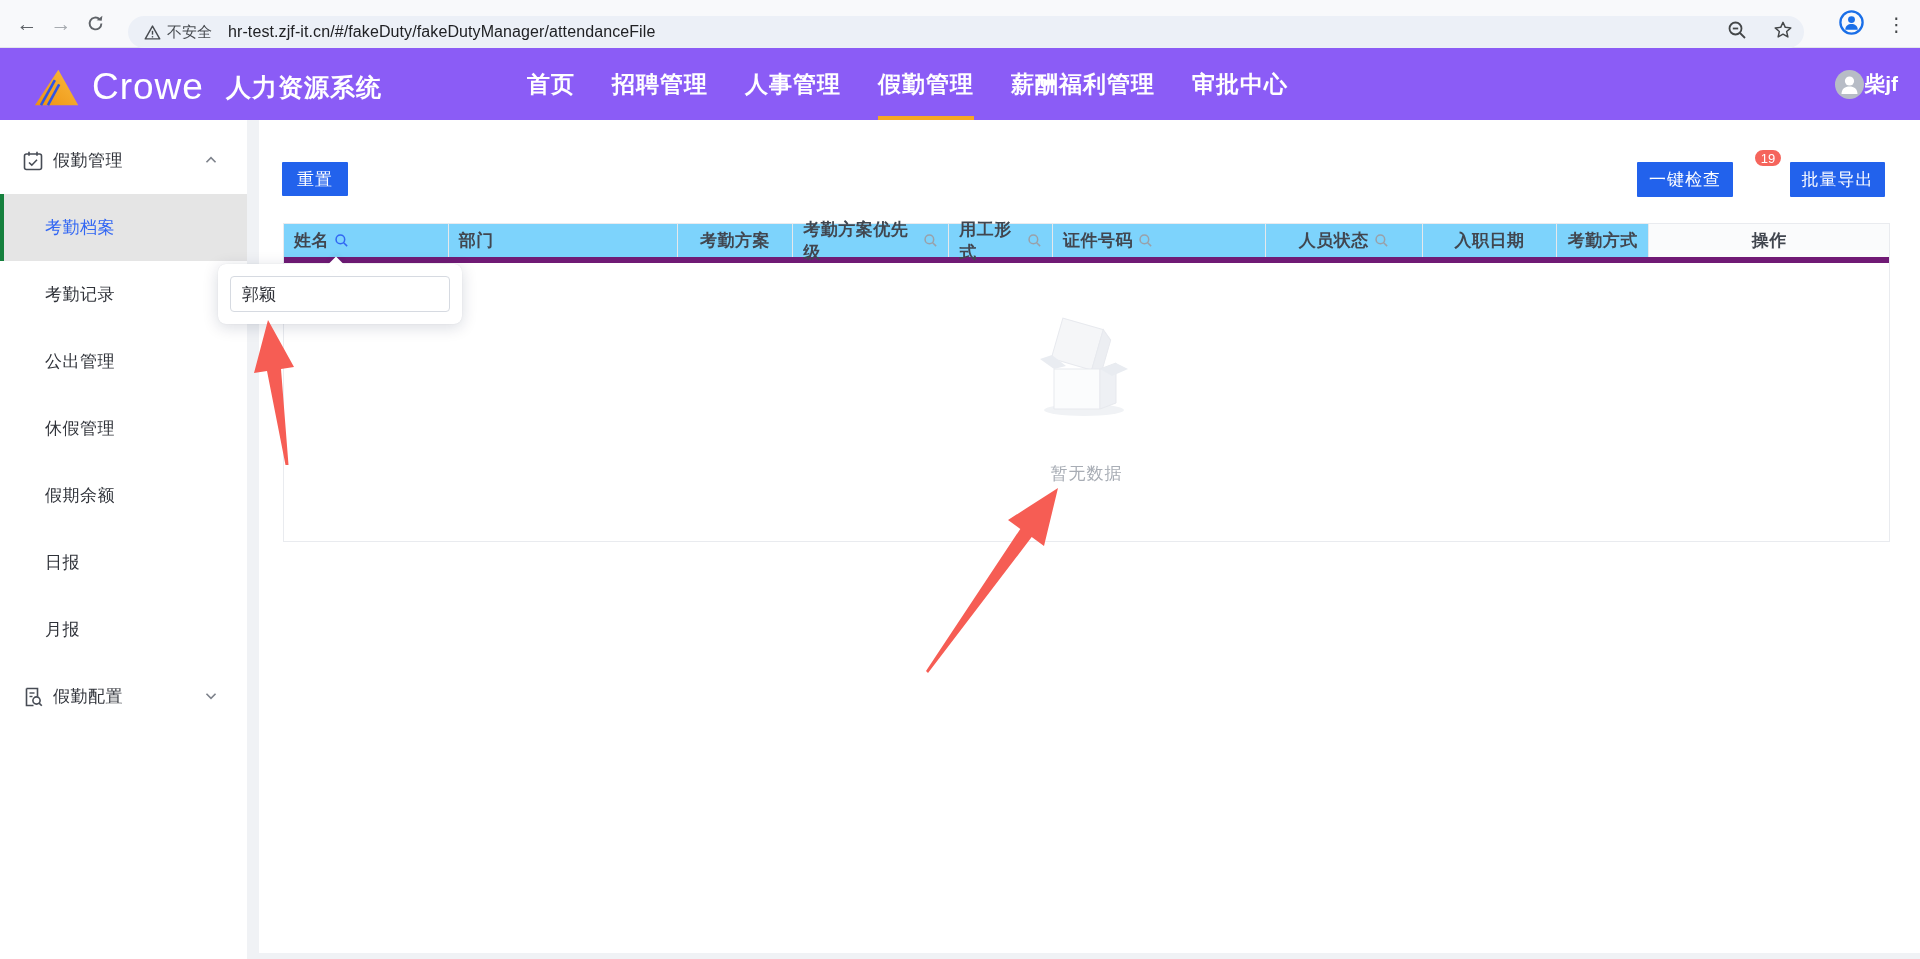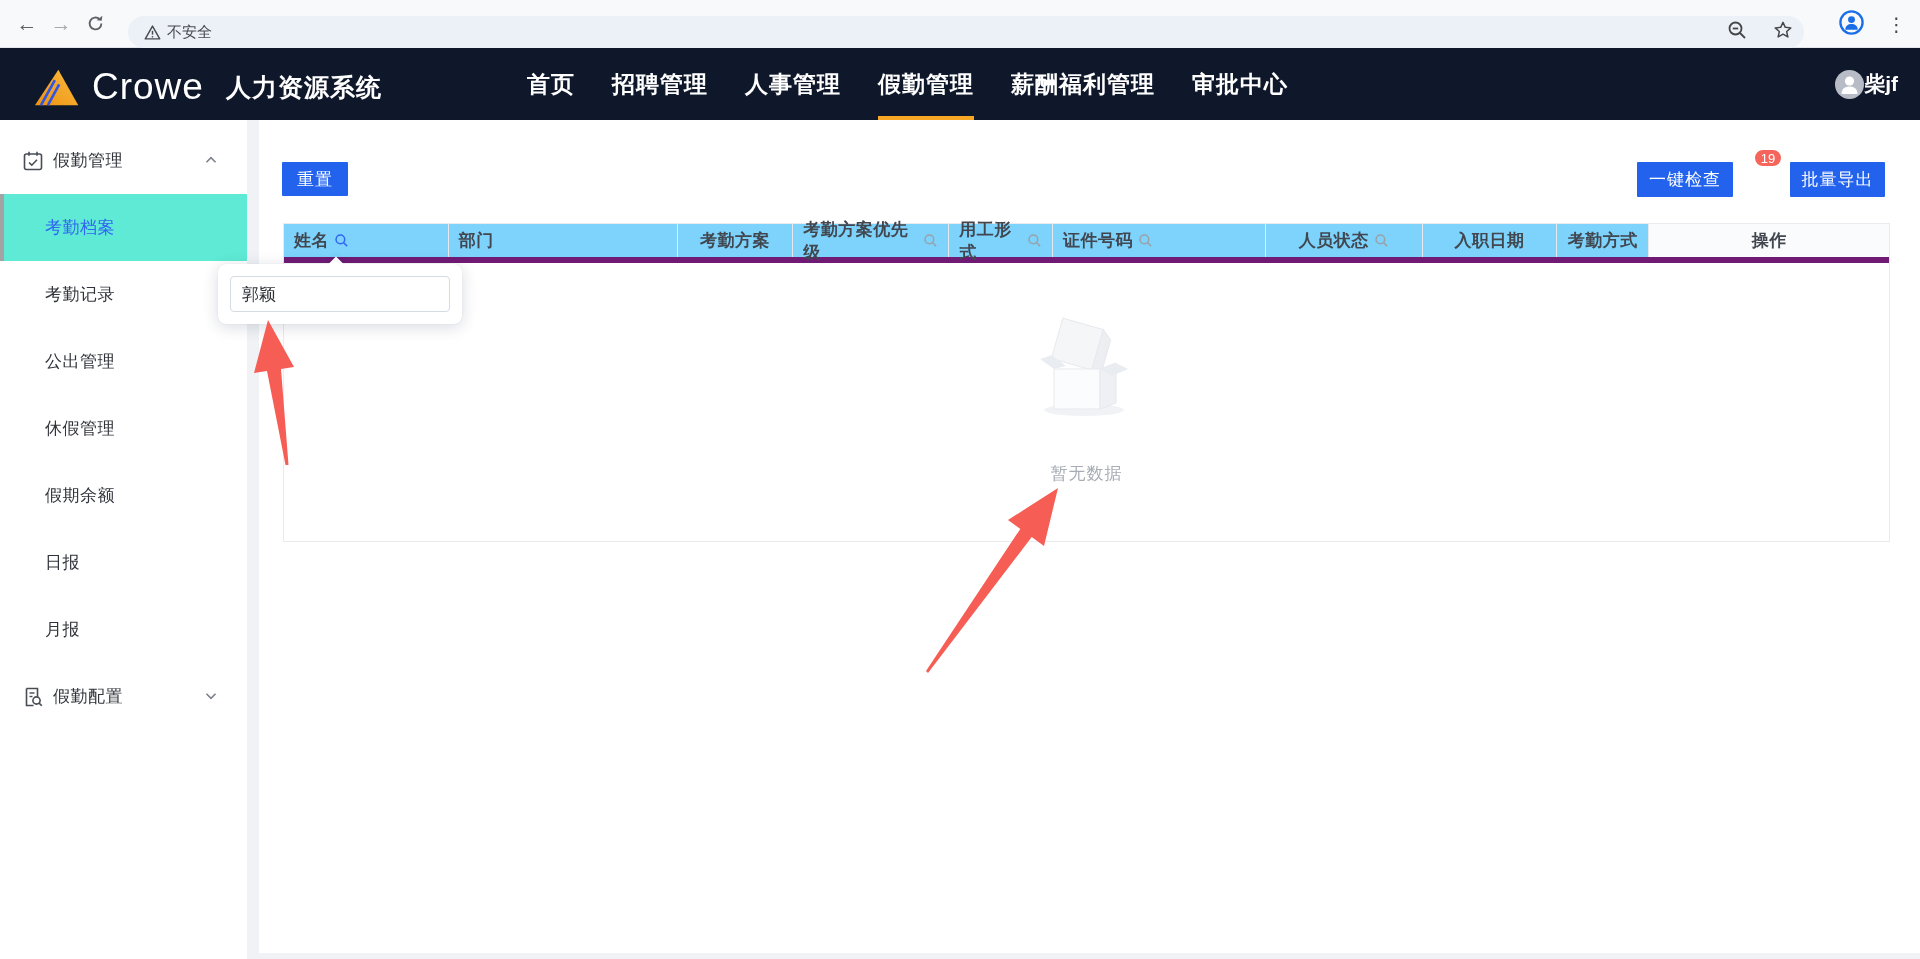--- a/index.html
+++ b/index.html
@@ -12,40 +12,40 @@
   .b-btn { width:34px; height:34px; display:flex; align-items:center; justify-content:center; color:#5f6368; font-size:21px; border-radius:50%; }
   .b-btn.back { margin-left:10px; }
   .b-btn.fwd { color:#a7abb0; }
   .omnibox { position:absolute; left:128px; top:16px; width:1676px; height:32px; background:#ecf0f7; border-radius:16px; display:flex; align-items:center; padding:0 12px; }
   .sec-chip { display:flex; align-items:center; gap:6px; color:#474b50; font-size:15px; margin-left:4px; }
   .url { margin-left:16px; font-size:16px; color:#202124; letter-spacing:0.1px; }
   .omni-icons { position:absolute; right:10px; display:flex; align-items:center; gap:24px; }
   .chrome-right { position:absolute; right:14px; top:0; height:48px; display:flex; align-items:center; gap:22px; }
 
   
-  .app-header { position:absolute; left:0; top:48px; width:1920px; height:78px; background:#0f172a; display:flex; align-items:center;text-align:center; }
+  .app-header { position:absolute; left:0; top:48px; width:1920px; height:78px; background:#8b5cf6; display:flex; align-items:center;text-align:center; }
   .logo-wrap { display:flex; align-items:center; margin-left:28px; gap:12px; }
   .logo-text { color:#fff; font-size:37px; font-weight:300; letter-spacing:1px; }
   .app-title { color:#fff; font-size:25px; font-weight:700; margin-left:10px; letter-spacing:1px; }
   .main-nav { position:absolute; left:527px; top:0; height:72px; display:flex; align-items:stretch; gap:37px; }
   .nav-item { display:flex; align-items:center; color:#fff; font-size:23px; font-weight:700; border-bottom:4px solid transparent; padding-top:4px; cursor:pointer; letter-spacing:1px; }
   .nav-item.active { border-bottom-color:#f7a723; }
   .user-wrap { position:absolute; right:22px; top:0; height:72px; display:flex; align-items:center; }
   .avatar { width:29px; height:29px; border-radius:50%; background:#b7bcc6; display:flex; align-items:center; justify-content:center; overflow:hidden; }
   .user-name { color:#fff; font-size:21px; font-weight:700; }
 
   
   .sidebar { position:absolute; left:0; top:120px; width:247px; height:839px; background:#fff; }
   .side-rows { position:absolute; left:0; top:7px; width:247px; }
   .side-row { position:relative; height:67px; display:flex; align-items:center; cursor:pointer; }
   .side-row .g-icon { position:absolute; left:22px; width:22px; height:22px; display:flex; }
   .side-row .g-label { position:absolute; left:53px; font-size:17px; color:#30333a; letter-spacing:0.5px; }
   .side-row .g-chev { position:absolute; right:24px; width:22px; height:22px; display:flex; }
   .side-row .s-label { position:absolute; left:45px; font-size:17px; color:#30333a; letter-spacing:0.5px; }
-  .side-row.active { background:#5eead4; border-left:4px solid #a3a3a3; }
+  .side-row.active { background:#e5e5e5; border-left:4px solid #15803d; }
   .side-row.active .s-label { color:#3166f3; left:41px; }
 
   .v-band { position:absolute; left:247px; top:120px; width:12px; height:839px; background:#f0f2f5; }
   .h-band { position:absolute; left:259px; top:953px; width:1661px; height:6px; background:#f0f2f5; }
 
   
   .content { position:absolute; left:259px; top:120px; width:1661px; height:833px; background:#fff; }
   .btn { display:inline-flex; align-items:center; justify-content:center; background:#2262ec; color:#fff; font-size:17px; border:none; border-radius:1px; cursor:pointer; font-family:inherit; letter-spacing:1px; }
   .btn-reset { position:absolute; left:23px; top:42px; width:66px; height:34px; }
   .btn-check { position:absolute; left:1378px; top:42px; width:96px; height:35px; }
@@ -86,20 +86,21 @@
     </div>
     <div class="omnibox">
       <span class="sec-chip">
         <svg width="17" height="17" viewBox="0 0 20 20">
             <path d="M10 2.5 18.5 17.5 H1.5 Z" fill="none" stroke="#474b50" stroke-width="1.7" stroke-linejoin="round"></path>
             <line x1="10" y1="8" x2="10" y2="12.5" stroke="#474b50" stroke-width="1.7"></line>
             <circle cx="10" cy="15" r="1" fill="#474b50"></circle>
           </svg>
         <span>不安全</span>
       </span>
+      <span class="url">hr-test.zjf-it.cn/#/fakeDuty/fakeDutyManager/attendanceFile</span>
       <span class="omni-icons">
         <span class="mag">
           <svg width="22" height="22" viewBox="0 0 22 22">
               <circle cx="9.5" cy="9.5" r="6" fill="none" stroke="#444749" stroke-width="1.8"></circle>
               <line x1="14" y1="14" x2="19" y2="19" stroke="#444749" stroke-width="1.8"></line>
               <line x1="6.8" y1="9.5" x2="12.2" y2="9.5" stroke="#444749" stroke-width="1.8"></line>
             </svg>
         </span>
         <span>
           <svg width="22" height="22" viewBox="0 0 24 24">

